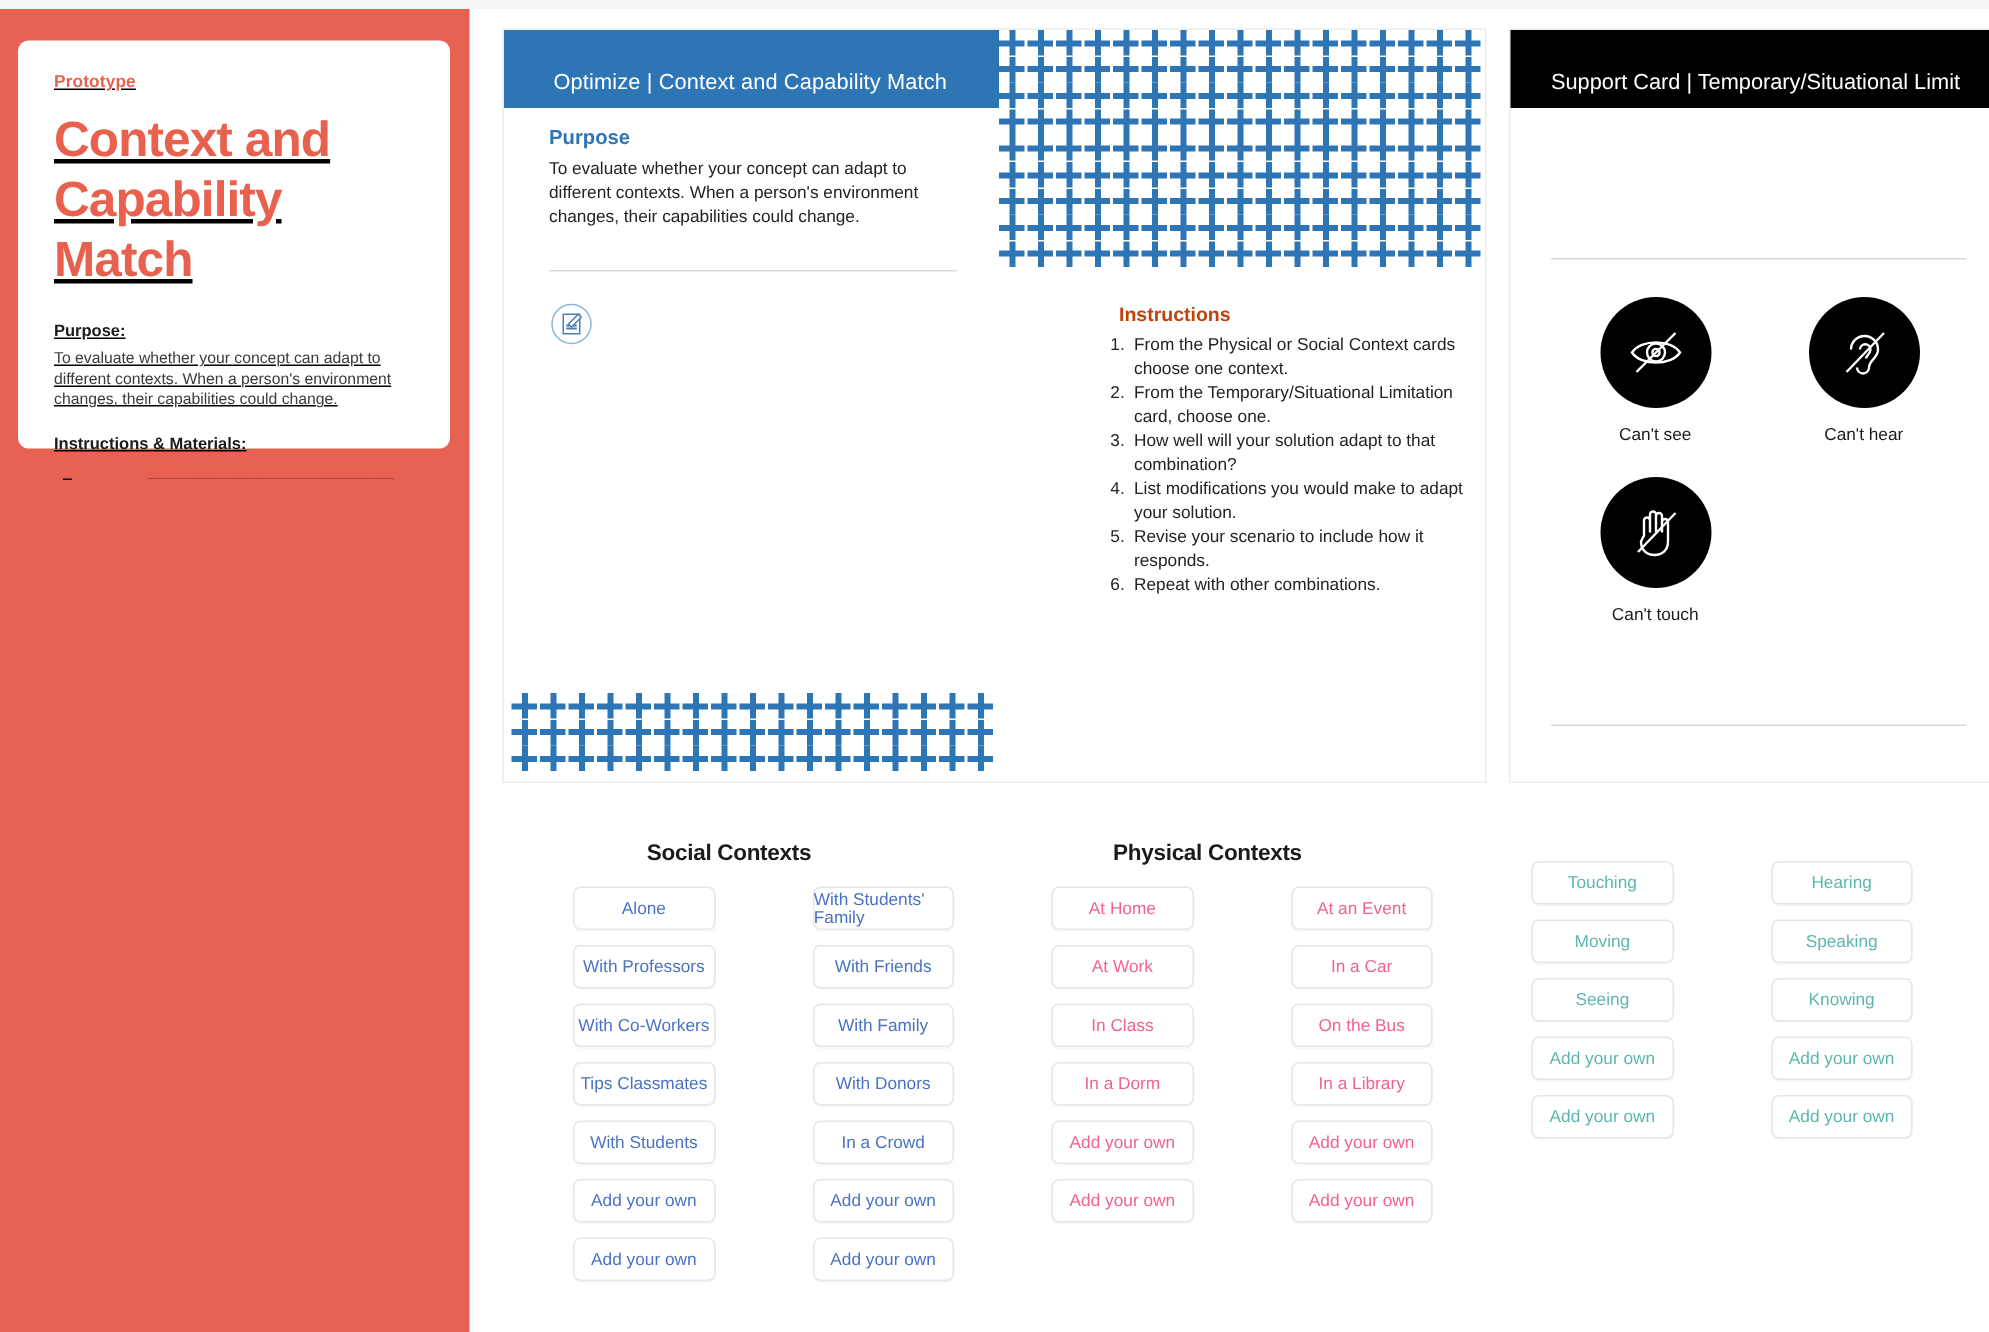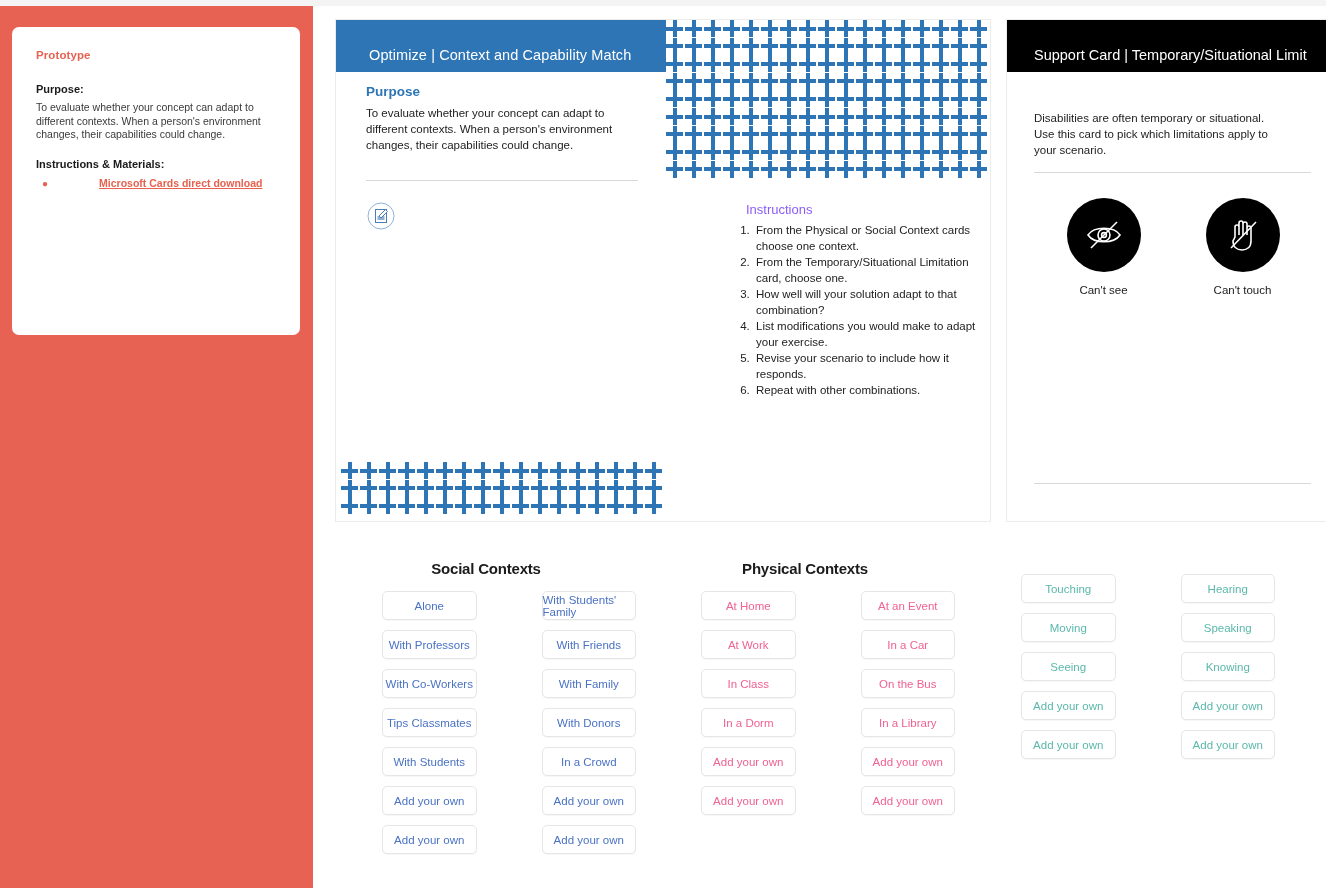--- a/index.html
+++ b/index.html
@@ -13,23 +13,24 @@
 
   
   .top-strip { position: absolute; left: 0; top: 0; width: 1326px; height: 6px; background: #f4f4f4; }
 
   
   .coral-panel {
     position: absolute; left: 0; top: 6px; width: 313px; height: 882px;
     background: #E86253;
   }
   .proto-card {
-    position: absolute; left: 12px; top: 21px; width: 288px; height: 308px;
+    position: absolute; left: 12px; top: 21px; width: 288px; height: 272px;
     background: #ffffff; border-radius: 7px;
     padding: 22px 24px 0 24px;
+    text-decoration: underline;
   }
   .proto-kicker {
     color: #E86253; font-weight: bold; font-size: 11.5px; letter-spacing: .1px;
   }
   .proto-title {
     color: #E8614F; font-weight: bold; font-size: 33px; line-height: 40px;
     letter-spacing: -0.6px; margin-top: 12px;
   }
   .proto-sub-h {
     margin-top: 22px; font-size: 11px; font-weight: bold; color: #1b1b1b;
@@ -66,21 +67,21 @@
     content: ""; position: absolute; background: #2E75B6;
   }
   .plus::before { left: 6.5px; top: 0; width: 4px; height: 17px; }
   .plus::after { left: 0; top: 6.5px; width: 17px; height: 4px; }
 
   .purpose-h { position: absolute; left: 366px; top: 84px; font-size: 13.5px; font-weight: bold; color: #2E75B6; }
   .purpose-b { position: absolute; left: 366px; top: 105px; width: 262px; font-size: 11.5px; line-height: 16px; color: #222; }
   .rule { position: absolute; background: #d9d9d9; height: 1px; }
 
   .sec-icon { position: absolute; width: 28px; height: 28px; }
-  .sec-h { position: absolute; font-size: 13px; font-weight: normal; color: #8b5cf6; }
+  .sec-h { position: absolute; font-size: 13px; font-weight: bold; color: #c2410c; }
 
   .instr-list { position: absolute; left: 400px; top: 202px; width: 240px; font-size: 11.5px; line-height: 16px; color: #222; }
   .instr-list ol { margin: 0; padding-left: 17px; }
   .instr-list li { margin-bottom: 0px; padding-left: 3px; }
 
   .mat-list { position: absolute; left: 733px; top: 224px; width: 235px; font-size: 11.5px; line-height: 16px; color: #222; }
   .tips-body { position: absolute; left: 733px; top: 331px; width: 225px; font-size: 11.5px; line-height: 16px; color: #222; }
 
   
   .support-card {
@@ -126,20 +127,21 @@
 </head>
 <body>
 
 <div id="root">
 
   <div class="top-strip"></div>
 
   <div class="coral-panel">
     <div class="proto-card">
       <div class="proto-kicker">Prototype</div>
+      <div class="proto-title">Context and Capability Match</div>
       <div class="proto-sub-h">Purpose:</div>
       <div class="proto-body">To evaluate whether your concept can adapt to different contexts. When a person's environment changes, their capabilities could change.</div>
       <div class="proto-sub-h2">Instructions &amp; Materials:</div>
       <div class="proto-bullet">
         <span class="proto-dot">●</span>
         <a class="proto-link" href="#">Microsoft Cards direct download</a>
       </div>
     </div>
   </div>
 
@@ -371,21 +373,21 @@
         <line x1="10.5" y1="17" x2="17.5" y2="17" stroke="#4A7EB5" stroke-width="1.2"></line>
         <path d="M12 14 L18.5 7.5 L20.5 9.5 L14 16 Z" fill="#fff" stroke="#4A7EB5" stroke-width="1"></path>
       </svg>
     </span>
     <div class="sec-h" style="left:410px; top:182px;">Instructions</div>
     <div class="instr-list">
       <ol id="instrOl">
           <li>From the Physical or Social Context cards choose one context.</li>
           <li>From the Temporary/Situational Limitation card, choose one.</li>
           <li>How well will your solution adapt to that combination?</li>
-          <li>List modifications you would make to adapt your exercise.</li>
+          <li>List modifications you would make to adapt your solution.</li>
           <li>Revise your scenario to include how it responds.</li>
           <li>Repeat with other combinations.</li>
         </ol>
     </div>
 
     <span class="sec-icon" style="left:692px; top:203px;">
       <svg width="28" height="28" viewBox="0 0 28 28">
         <circle cx="14" cy="14" r="13" fill="none" stroke="#8EB4DA" stroke-width="1"></circle>
         <path d="M9 11 L11 8 L13 11 L13 20 L9 20 Z" fill="none" stroke="#4A7EB5" stroke-width="1"></path>
         <rect x="15" y="8" width="4.5" height="12" fill="none" stroke="#4A7EB5" stroke-width="1"></rect>
@@ -421,34 +423,43 @@
         <div>Allow plenty of time as this is an exercise that requires reflective thinking.</div>
         <div>This exercise is similar to the Situational Adaptation activity. If you're short on time, choose one of the two.</div>
       </div>
 
     <div class="rule" style="left:697px; top:452px; width:257px;"></div>
   </div>
 
   <div class="support-card">
     <div class="support-header"></div>
     <div class="support-header-txt">Support Card  |  Temporary/Situational Limit</div>
-    <div class="support-body">Disabilities are often temporary or situational. Use this card to pick which limitations apply to your scenario.</div>
     <div class="rule" style="left:27px; top:152px; width:277px;"></div>
 
     <div class="icon-grid" id="iconGrid">
         <div class="icon-cell">
           <div class="icon-circle">
             <svg width="44" height="44" viewBox="0 0 44 44">
               <path d="M6 22 C12 13 32 13 38 22 C32 31 12 31 6 22 Z" fill="none" stroke="#fff" stroke-width="1.6"></path>
               <circle cx="22" cy="22" r="6" fill="none" stroke="#fff" stroke-width="1.6"></circle>
               <circle cx="22" cy="22" r="2.4" fill="none" stroke="#fff" stroke-width="1.6"></circle>
               <line x1="9" y1="35" x2="35" y2="9" stroke="#fff" stroke-width="1.6"></line>
             </svg>
           </div>
           <div class="icon-label">Can't see</div>
+        </div>
+        <div class="icon-cell">
+          <div class="icon-circle">
+            <svg width="44" height="44" viewBox="0 0 44 44">
+              <path d="M13 20 a9 9 0 0 1 18 0 c0 6-6 7-6 12 a4 4 0 0 1-8 0" fill="none" stroke="#fff" stroke-width="1.6"></path>
+              <path d="M19 20 a3.5 3.5 0 0 1 7 0 c0 3-3 4-3 6" fill="none" stroke="#fff" stroke-width="1.6"></path>
+              <line x1="10" y1="35" x2="35" y2="9" stroke="#fff" stroke-width="1.6"></line>
+            </svg>
+          </div>
+          <div class="icon-label">Can't hear</div>
         </div>
         <div class="icon-cell">
           <div class="icon-circle">
             <svg width="44" height="44" viewBox="0 0 44 44">
               <path d="M14 24 V14 a2 2 0 0 1 4 0 v8 V10 a2 2 0 0 1 4 0 v12 V11 a2 2 0 0 1 4 0 v11 V15 a2 2 0 0 1 4 0 v13 c0 6-4 9-9 9 -5 0-9-3-9-9 z" fill="none" stroke="#fff" stroke-width="1.6"></path>
               <line x1="10" y1="35" x2="35" y2="9" stroke="#fff" stroke-width="1.6"></line>
             </svg>
           </div>
           <div class="icon-label">Can't touch</div>
         </div>

